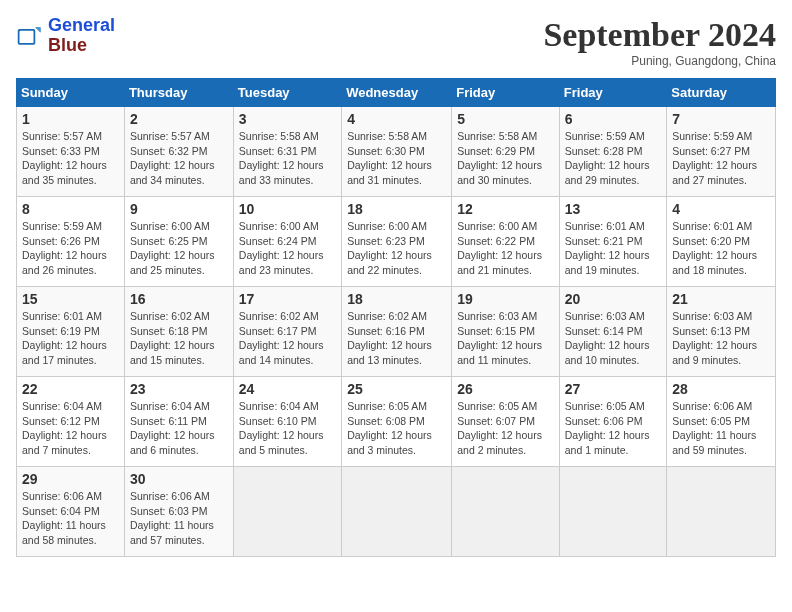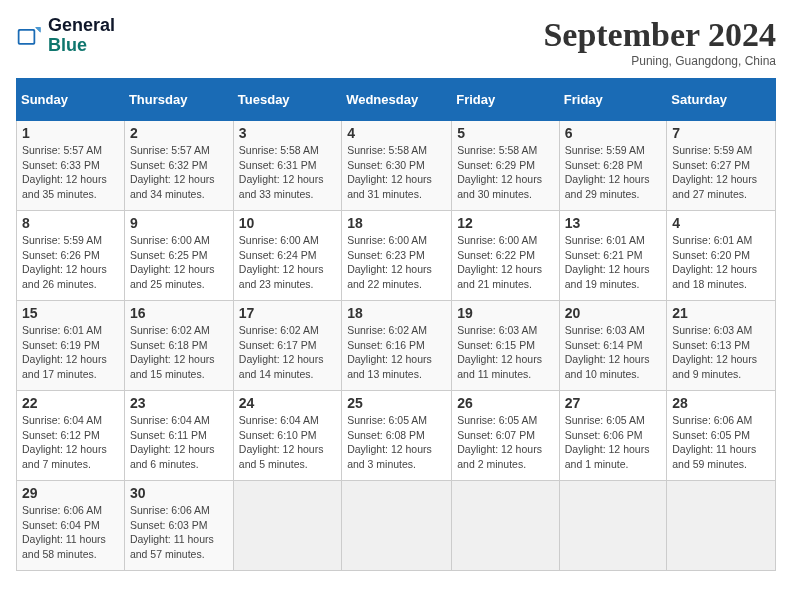--- a/index.html
+++ b/index.html
@@ -20,21 +20,21 @@
       display: flex;
       align-items: center;
     }
     .logo-text {
       font-size: 18px;
       font-weight: bold;
       color: #333;
       line-height: 1.1;
     }
     .logo-text span {
-      color: #0f172a;
+      color: #1d4ed8;
     }
     .logo-icon {
       width: 28px;
       height: 28px;
       margin-right: 4px;
     }
     .title-section {
       text-align: right;
     }
     .month-title {
@@ -50,21 +50,21 @@
     table {
       width: 100%;
       border-collapse: collapse;
       font-size: 11px;
     }
     thead tr {
       background: #1a6bb5;
       color: #fff;
     }
     thead th {
-      padding: 13px 4px;
+      padding: 6px 4px;
       font-size: 13px;
       font-weight: bold;
       text-align: left;
       border: 1px solid #1a6bb5;
     }
     tbody tr {
       vertical-align: top;
     }
     tbody td {
       border: 1px solid #ccc;
@@ -101,21 +101,21 @@
   <div class="logo">
     <svg class="logo-icon" viewBox="0 0 32 32">
       <rect x="2" y="8" width="20" height="18" rx="2" fill="#1a6bb5"></rect>
       <rect x="4" y="10" width="16" height="14" rx="1" fill="white"></rect>
       <polygon points="22,6 28,12 28,6" fill="#1a6bb5"></polygon>
       <polygon points="22,6 28,6 28,12" fill="#4a9bd4"></polygon>
     </svg>
     <div>
       <div class="logo-text">
         <span>General</span><br>
-        <span style="color:#0f766e;">Blue</span>
+        <span style="color:#7f1d1d;">Blue</span>
       </div>
     </div>
   </div>
   <div class="title-section">
     <div class="month-title">September 2024</div>
     <div class="location">Puning, Guangdong, China</div>
   </div>
 </div>
 
 <table>

